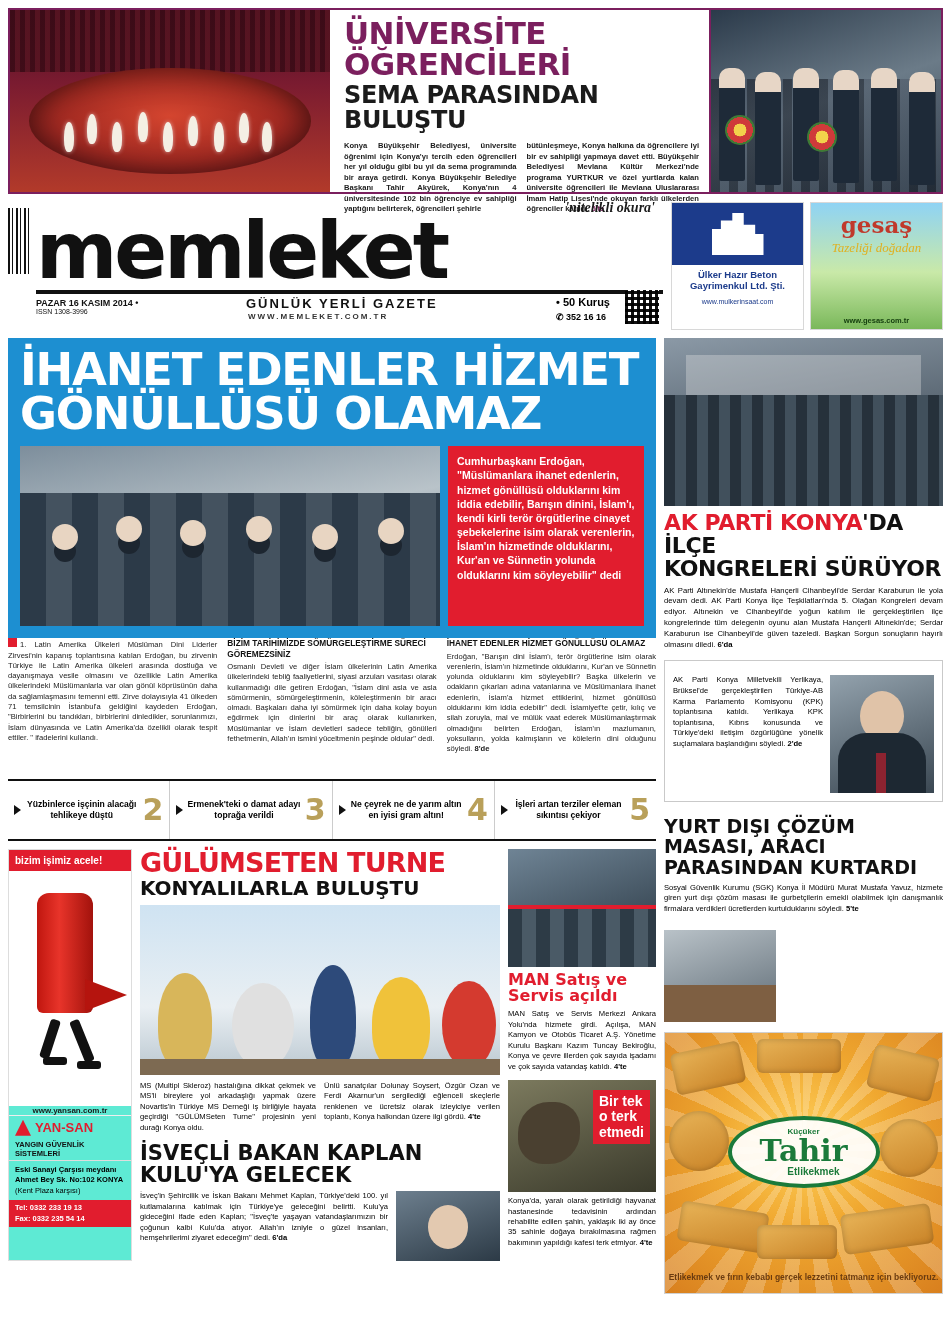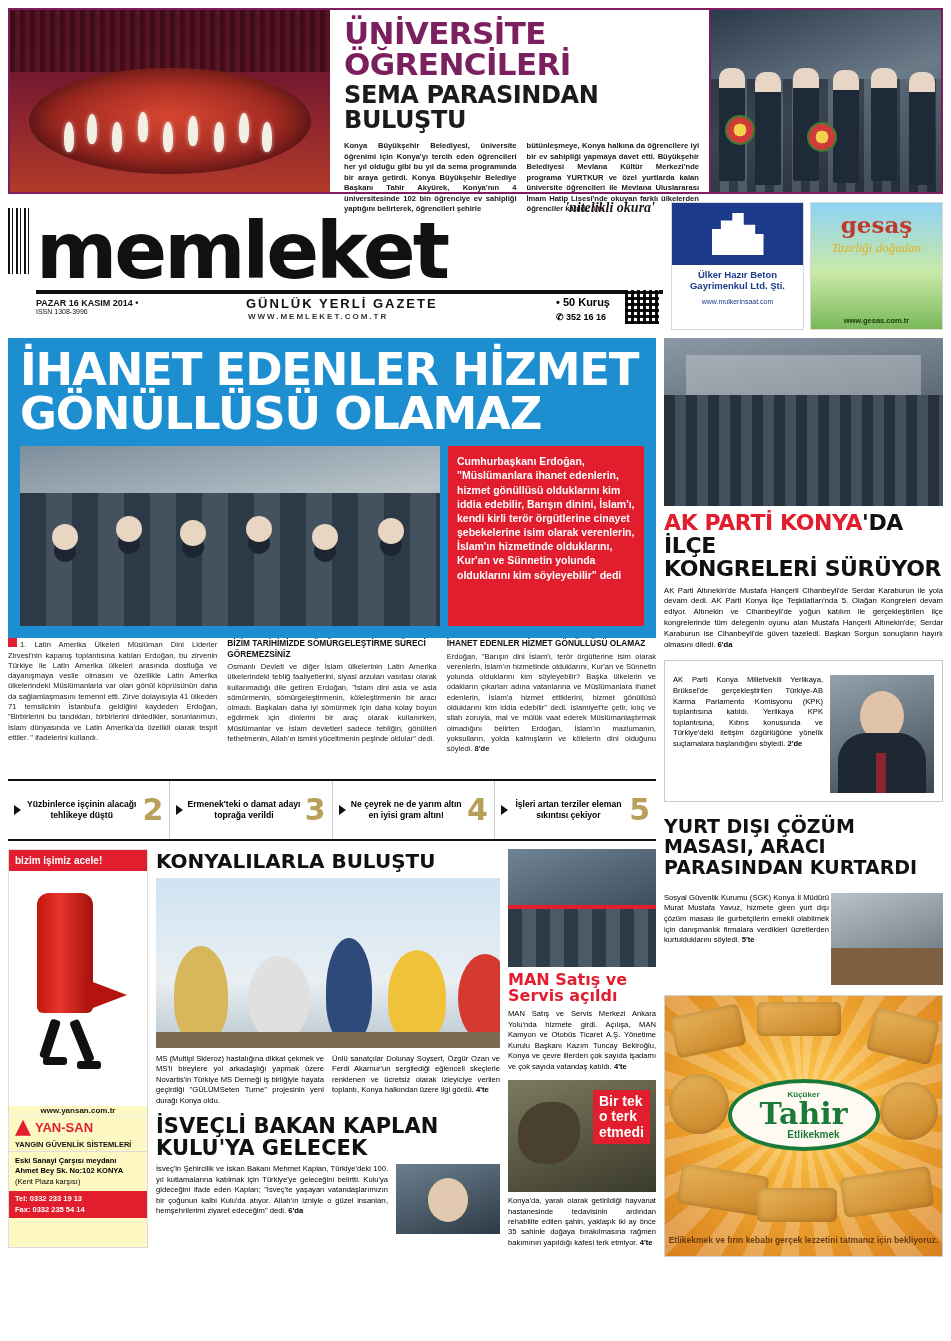--- a/index.html
+++ b/index.html
@@ -172,21 +172,21 @@
   
   .numstrip { display:flex; border-top:2px solid #111; border-bottom:2px solid #111; margin-top:24px; height:62px;text-align:center; }
   .ns-item { flex:1; display:flex; align-items:center; padding:0 6px; border-right:1px solid #ccc; }
   .ns-item:last-child { border-right:none; }
   .ns-item .tri { width:0;height:0;border-left:7px solid #111;border-top:5px solid transparent;border-bottom:5px solid transparent;margin-right:4px;}
   .ns-item .txt { font-size:8.6px; font-weight:800; line-height:1.25; flex:1; }
   .ns-item .num { font-size:30px; font-weight:800; color:#b9a05a; font-family:"DejaVu Sans", sans-serif; margin-left:4px;}
 
   
   .bot { display:flex; gap:8px; margin-top:8px; }
-  .ad-yansan { width:140px; border:1px solid #ddd; position:relative; background:#fef9c3; }
+  .ad-yansan { width:124px; border:1px solid #ddd; position:relative; background:#5eead4; }
   .ay-top { background:#e11d2e; color:#fff; font-size:10px; font-weight:800; padding:5px 6px; }
   .ay-art { height:235px; position:relative; background:#fff; overflow:hidden;}
   .ay-ext {
     position:absolute; left:28px; top:22px; width:56px;height:120px;
     background:linear-gradient(90deg,#c0160f 0%,#e8342a 40%,#a2120c 100%);
     border-radius:12px 12px 6px 6px;
   }
   .ay-cone { position:absolute; left:76px; top:108px; width:0;height:0;border-left:42px solid #b5140e;border-top:16px solid transparent;border-bottom:16px solid transparent;}
   .ay-legs { position:absolute; left:34px; top:142px; width:62px;height:58px;}
   .ay-legs i { position:absolute; background:#111; border-radius:3px;}
@@ -237,21 +237,21 @@
   .rc-p { font-size:7.7px; line-height:1.4; text-align:justify; margin-top:5px;}
   .rc-box { border:1px solid #c9c9c9; margin-top:10px; padding:8px; }
   .rc-box h3 { font-family:"DejaVu Sans",sans-serif; font-size:15px; font-weight:800; color:#111; line-height:1.08;}
   .rc-box .inner { display:flex; gap:7px; margin-top:6px;}
   .rc-box .inner p { font-size:7.6px; line-height:1.4; text-align:justify; flex:1;}
   .rc-portrait { width:104px;height:118px; background:linear-gradient(160deg,#93a2ad,#3a4752); position:relative; overflow:hidden;}
   .rc-portrait .suit { position:absolute; bottom:0; left:8px; width:88px;height:60px; background:#1d2832; border-radius:28px 28px 0 0;}
   .rc-portrait .face { position:absolute; bottom:52px; left:30px; width:44px;height:50px;border-radius:50%; background:#e0c3a8;}
   .rc-portrait .tie { position:absolute; bottom:0; left:46px; width:10px;height:40px;background:#8c2330;}
   .rc-h2 { font-family:"DejaVu Sans",sans-serif; font-size:19px; font-weight:800; color:#111; line-height:1.06; margin-top:14px;}
-  .rc-sgk { display:flex; gap:2px; margin-top:16px;}
+  .rc-sgk { display:flex; gap:15px; margin-top:6px;flex-direction:column;}
   .rc-sgk p { font-size:7.6px; line-height:1.4; text-align:justify; flex:1;}
   .rc-sgk .ph { width:112px;height:92px; background:linear-gradient(160deg,#b9c2c8,#5d6a74); position:relative; overflow:hidden;}
   .rc-sgk .ph .desk { position:absolute; bottom:0; width:100%;height:40%;background:#7e5f42;}
 
   .ad-halk {
     margin-top:10px; height:262px; position:relative; overflow:hidden;
     background:radial-gradient(circle at 50% 42%, #ffd15c 0%, #f0a830 42%, #d87f1e 100%);
     border:1px solid #d0d0d0;
   }
   .ad-halk .rays {
@@ -445,20 +445,21 @@
             <b>Ahmet Bey Sk. No:102 KONYA</b><br>
             <span>(Kent Plaza karşısı)</span>
           </div>
           <div class="ay-tel">
             <span>Tel: 0332 233 19 13</span><br>
             <span>Fax: 0332 235 54 14</span>
           </div>
         </div>
 
         <div class="bot-mid">
+          <div class="bm-h1">GÜLÜMSETEN TURNE</div>
           <div class="bm-h2">KONYALILARLA BULUŞTU</div>
           <div class="bm-photo">
             <div class="mascot" style="left:18px;width:54px;height:96px;background:#d8b65a"></div>
             <div class="mascot" style="left:92px;width:62px;height:86px;background:#e0e0e0;border-radius:50%"></div>
             <div class="mascot" style="left:170px;width:46px;height:104px;background:#2d4a7a"></div>
             <div class="mascot" style="left:232px;width:58px;height:92px;background:#f0c23a"></div>
             <div class="mascot" style="left:302px;width:54px;height:88px;background:#d43a2f;border-radius:50%"></div>
             <div style="position:absolute;bottom:0;left:0;width:100%;height:16px;background:#7d6a52"></div>
           </div>
           <div class="bm-cols">

